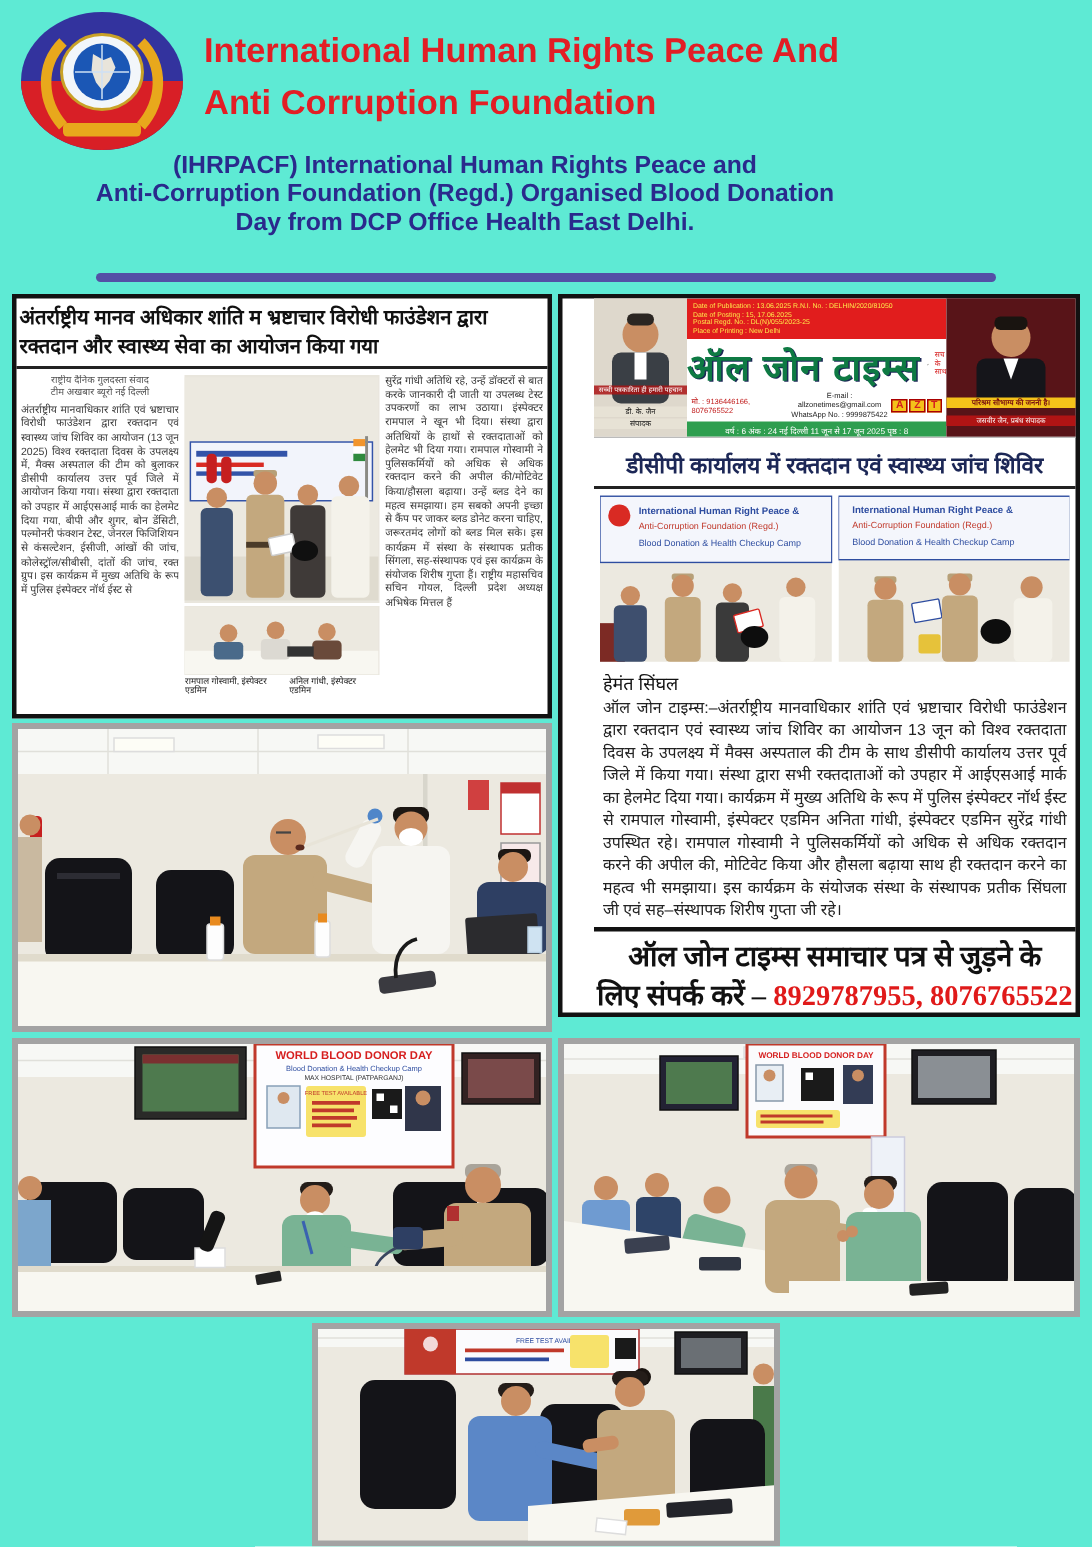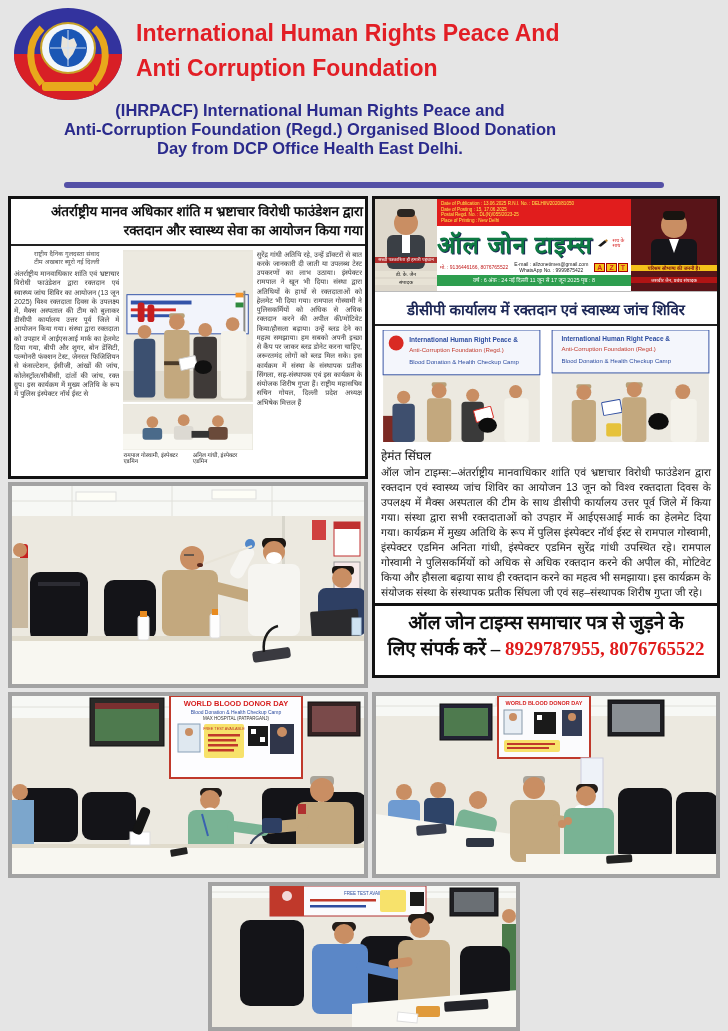--- a/index.html
+++ b/index.html
@@ -1,27 +1,27 @@
 <!DOCTYPE html>
 <html><head>
 <meta charset="utf-8">
 <style>
   html,body{margin:0;padding:0;background:#ffffff;}
-  .page{position:relative;width:728px;height:1031px;background:#e5e5e5;overflow:hidden;
+  .page{position:relative;width:728px;height:1031px;background:#5eead4;overflow:hidden;
         font-family:"Liberation Sans","DejaVu Sans",sans-serif;}
   .abs{position:absolute;}
   
   .org-title{color:#e21e25;font-weight:bold;line-height:1.0;}
   .org-l1{font-size:23px;}
   .org-l2{font-size:23px;margin-top:12px;}
   .subtitle{width:620px;text-align:center;color:#2a2a8c;font-weight:bold;font-size:16.5px;line-height:19px;}
   .divider{background:#5450a6;height:6px;border-radius:3px;}
   
   .clip{border:3px solid #121212;background:#fff;box-sizing:border-box;}
-  .lc-headline{font-weight:bold;color:#111;text-align:right;font-size:13.5px;line-height:1.4;
+  .lc-headline{font-weight:bold;color:#111;text-align:left;font-size:13.5px;line-height:1.4;
                padding:4px 2px 3px 2px;border-bottom:2px solid #222;}
   .lc-body{display:flex;gap:4px;padding:4px 3px;height:218px;overflow:hidden;}
   .lc-col{width:31%;font-size:7px;line-height:1.32;color:#3a3a3a;text-align:justify;overflow:hidden;}
   .lc-mid{width:38%;display:flex;flex-direction:column;gap:2px;}
   .lc-source{font-size:6.5px;color:#555;text-align:center;line-height:1.25;margin-bottom:3px;}
   .lc-caption{font-size:5.8px;color:#222;display:flex;justify-content:space-between;line-height:1.1;}
   
   .masthead{display:flex;height:92px;border-bottom:1px solid #bbb;}
   .mh-left{width:62px;position:relative;background:#ded8cc;flex:none;}
   .mh-right{width:86px;position:relative;background:#581418;flex:none;}
@@ -145,21 +145,21 @@
           <span>रामपाल गोस्वामी, इंस्पेक्टर एडमिन</span>
           <span>अनिल गांधी, इंस्पेक्टर एडमिन</span>
         </div>
       </div>
       <div class="lc-col">
         <span>सुरेंद्र गांधी अतिथि रहे, उन्हें डॉक्टरों से बात करके जानकारी दी जाती या उपलब्ध टेस्ट उपकरणों का लाभ उठाया। इंस्पेक्टर रामपाल ने खून भी दिया। संस्था द्वारा अतिथियों के हाथों से रक्तदाताओं को हेलमेट भी दिया गया। रामपाल गोस्वामी ने पुलिसकर्मियों को अधिक से अधिक रक्तदान करने की अपील की/मोटिवेट किया/हौसला बढ़ाया। उन्हें ब्लड देने का महत्व समझाया। हम सबको अपनी इच्छा से कैंप पर जाकर ब्लड डोनेट करना चाहिए, जरूरतमंद लोगों को ब्लड मिल सके। इस कार्यक्रम में संस्था के संस्थापक प्रतीक सिंगला, सह-संस्थापक एवं इस कार्यक्रम के संयोजक शिरीष गुप्ता हैं। राष्ट्रीय महासचिव सचिन गोयल, दिल्ली प्रदेश अध्यक्ष अभिषेक मित्तल हैं</span>
       </div>
     </div>
   </div>
 
-  <div class="abs clip" style="left:372px;top:196px;width:348px;height:482px;">
+  <div class="abs clip" style="left:372px;top:196px;width:348px;height:482px;padding-left:21px;">
     <div class="masthead">
       <div class="mh-left">
         <svg width="62" height="92" viewBox="0 0 62 92">
           <rect width="62" height="92" fill="#ded8cc"></rect>
           <circle class="c-skin" cx="31" cy="24" r="12"></circle>
           <rect x="22" y="10" width="18" height="8" rx="4" fill="#2b2622"></rect>
           <rect x="12" y="36" width="38" height="34" rx="6" fill="#3a3f45"></rect>
           <rect x="27" y="36" width="8" height="18" fill="#ffffff"></rect>
         </svg>
         <div class="mh-cap-red" style="top:58px;">सच्ची पत्रकारिता ही हमारी पहचान</div>

